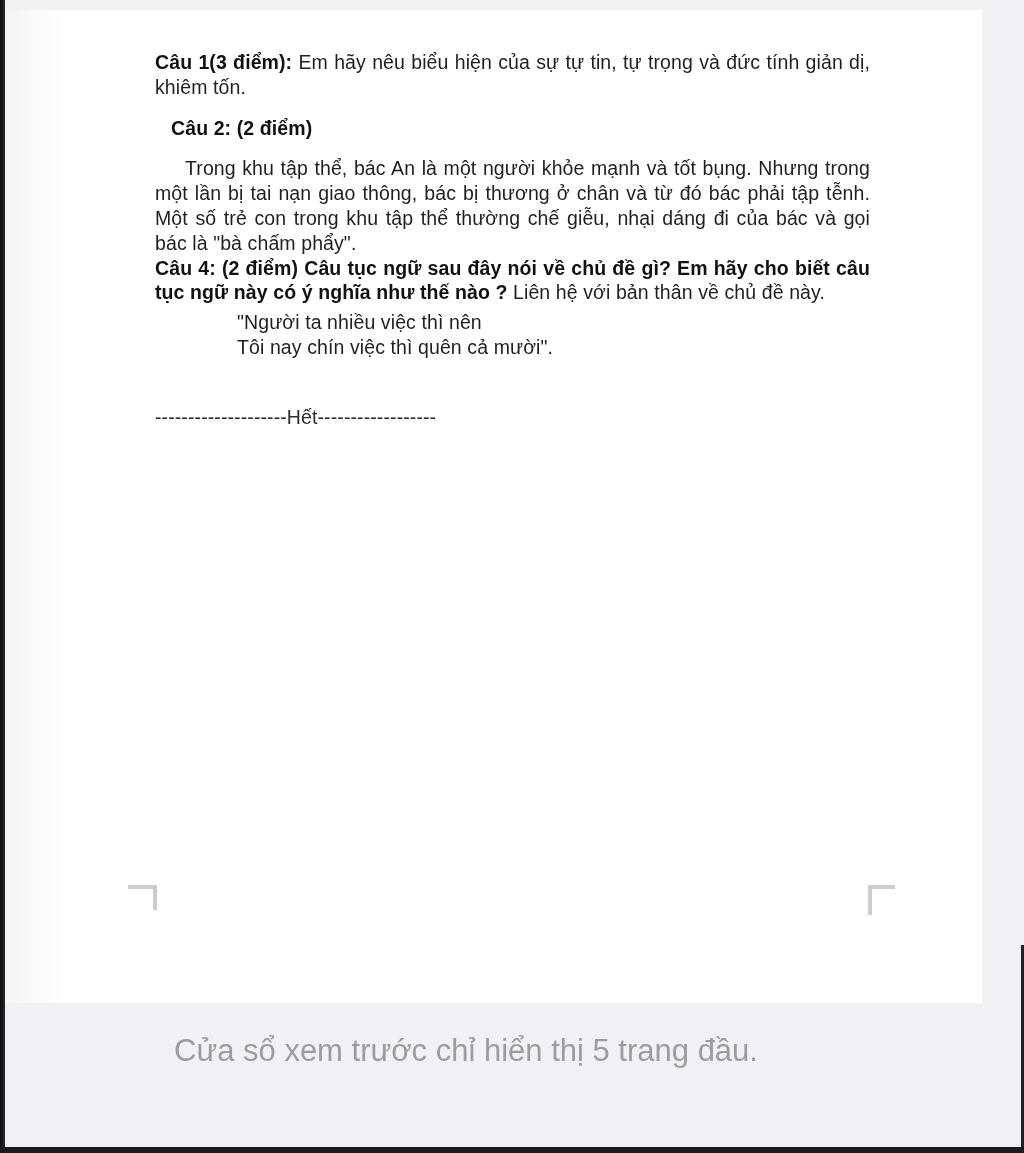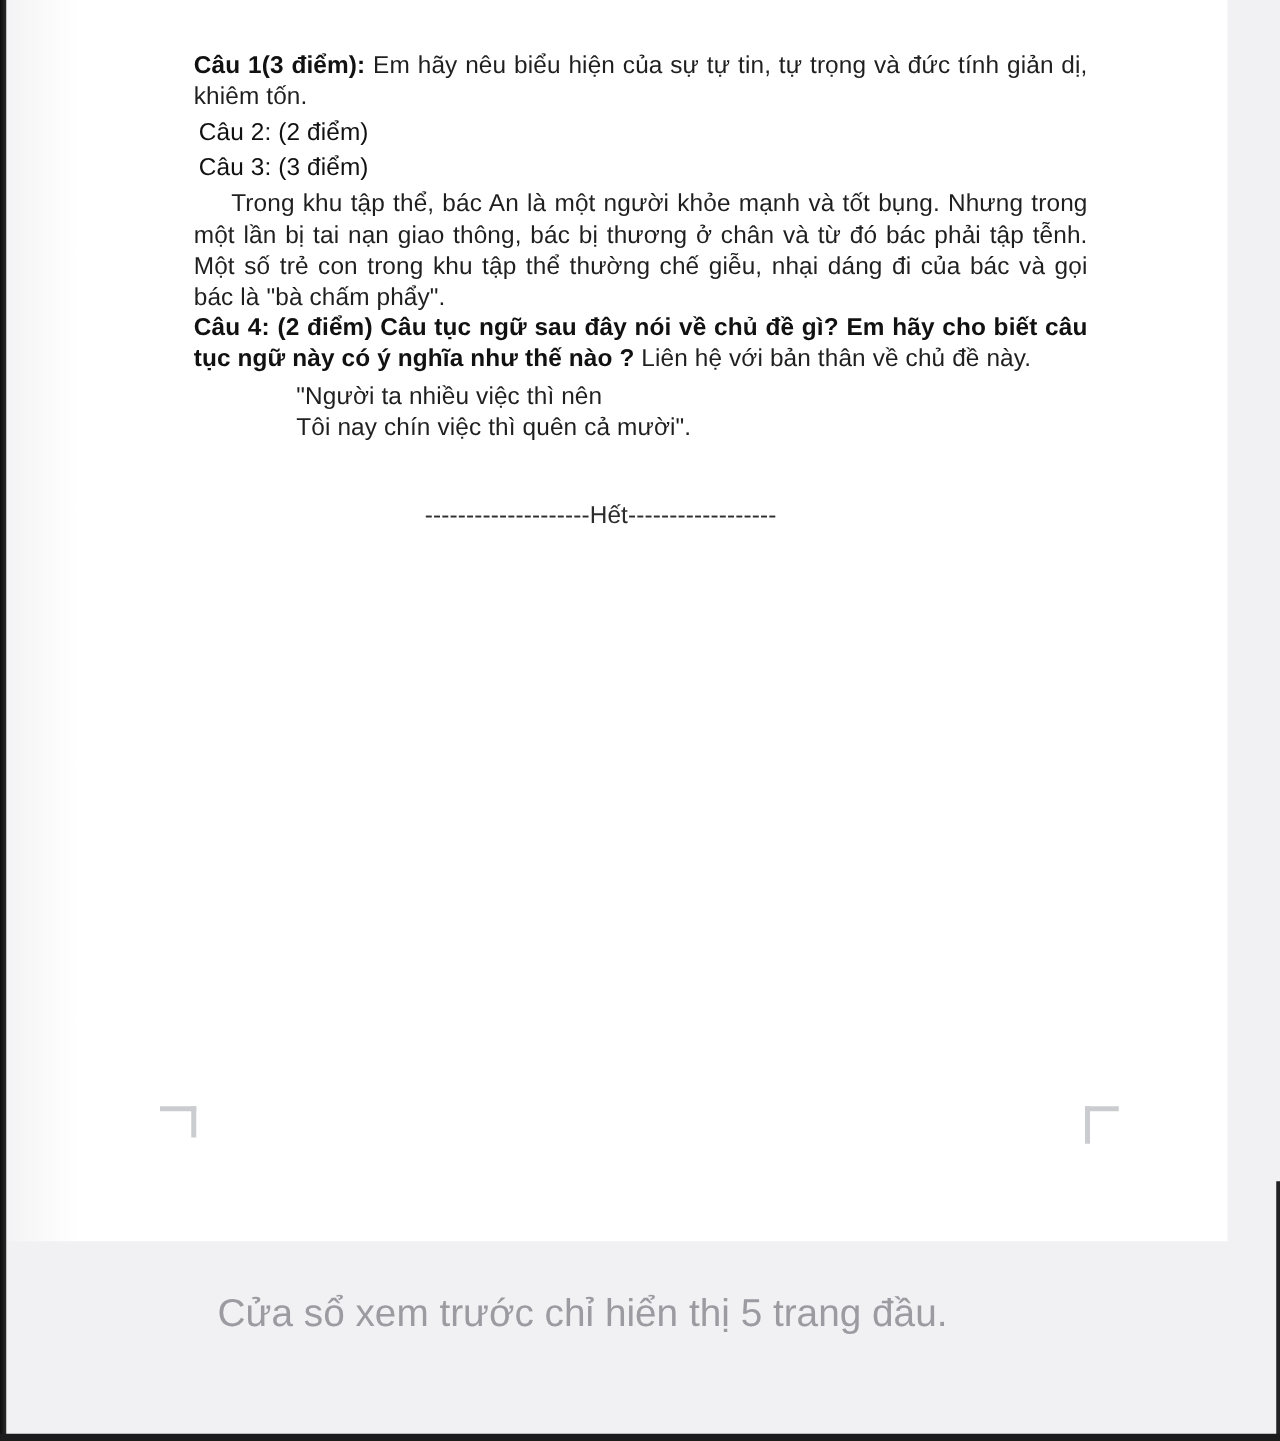--- a/index.html
+++ b/index.html
@@ -14,37 +14,37 @@
   }
   .bottom-bar {
     position:absolute; left:0; bottom:0; width:1024px; height:6px;
     background:#1b1b1d;
   }
   .right-edge {
     position:absolute; right:0; top:945px; width:3px; height:208px;
     background:#222224;
   }
   .page {
-    position:absolute; left:5px; top:0; width:977px; height:993px;
+    position:absolute; left:5px; top:10px; width:977px; height:993px;
     background:linear-gradient(to right,#f3f3f5 0px,#f6f6f7 12px,#ffffff 58px,#ffffff 100%);
   }
   .doc {
     position:absolute; left:150px; top:40px; width:715px;
     font-size:19.5px; line-height:24.8px; color:#1f1f1f;
     letter-spacing:0.1px;
   }
   .para { margin:0; text-align:justify; }
-  .h    { margin:4px; font-weight:normal; color:#111; }
+  .h    { margin:16px; font-weight:bold; color:#111; }
   .b    { font-weight:bold; color:#111; }
   .ind  { text-indent:30px; }
   .li   { margin:0; padding-left:45px; text-align:justify; }
   .li .m{ display:inline-block; width:26px; margin-left:-31px; }
   .quote{ margin:0 0 0 82px; }
   .qgap { margin-top:5px; }
-  .het  { margin:45px 64px 0 0; text-align:center; color:#2c2c2c; }
+  .het  { margin:45px 64px 0 0; text-align:left; color:#2c2c2c; }
   .corner { position:absolute; opacity:.95; }
   .corner-left  { left:128px; top:885px; width:25px; height:21px;
                   border-top:4px solid #c9cacd; border-right:4px solid #c9cacd; }
   .corner-right { left:868px; top:885px; width:23px; height:26px;
                   border-top:4px solid #c9cacd; border-left:4px solid #c9cacd; }
   .footer-note {
     position:absolute; left:0; top:1033px; width:932px;
     text-align:center; font-size:31px; color:#9b9ba1;
   }
 </style>
@@ -55,21 +55,20 @@
 
   <div class="page">
     <div class="doc">
 
       <p class="para"><span class="b">Câu 1(3 điểm):</span><span> Em hãy nêu biểu hiện của sự tự tin, tự trọng và đức tính giản dị, khiêm tốn.</span></p>
 
       <p class="h">Câu 2: (2 điểm)</p>
 
 
 
-      <p class="h">Câu 3: (3 điểm)</p>
 
       <p class="para ind">Trong khu tập thể, bác An là một người khỏe mạnh và tốt bụng. Nhưng trong một lần bị tai nạn giao thông, bác bị thương ở chân và từ đó bác phải tập tễnh.  Một số trẻ con trong khu tập thể thường chế giễu, nhại dáng đi của bác và gọi bác là "bà chấm phẩy".</p>
 
 
 
 
       <p class="para"><span class="b">Câu 4: (2 điểm) Câu tục ngữ sau đây nói về chủ đề gì? Em hãy cho biết câu tục ngữ này có ý nghĩa như thế nào ? </span><span>Liên hệ với bản thân về chủ đề này.</span></p>
 
       <p class="quote qgap">"Người ta nhiều việc thì nên</p>
       <p class="quote">Tôi nay chín việc thì quên cả mười".</p>

